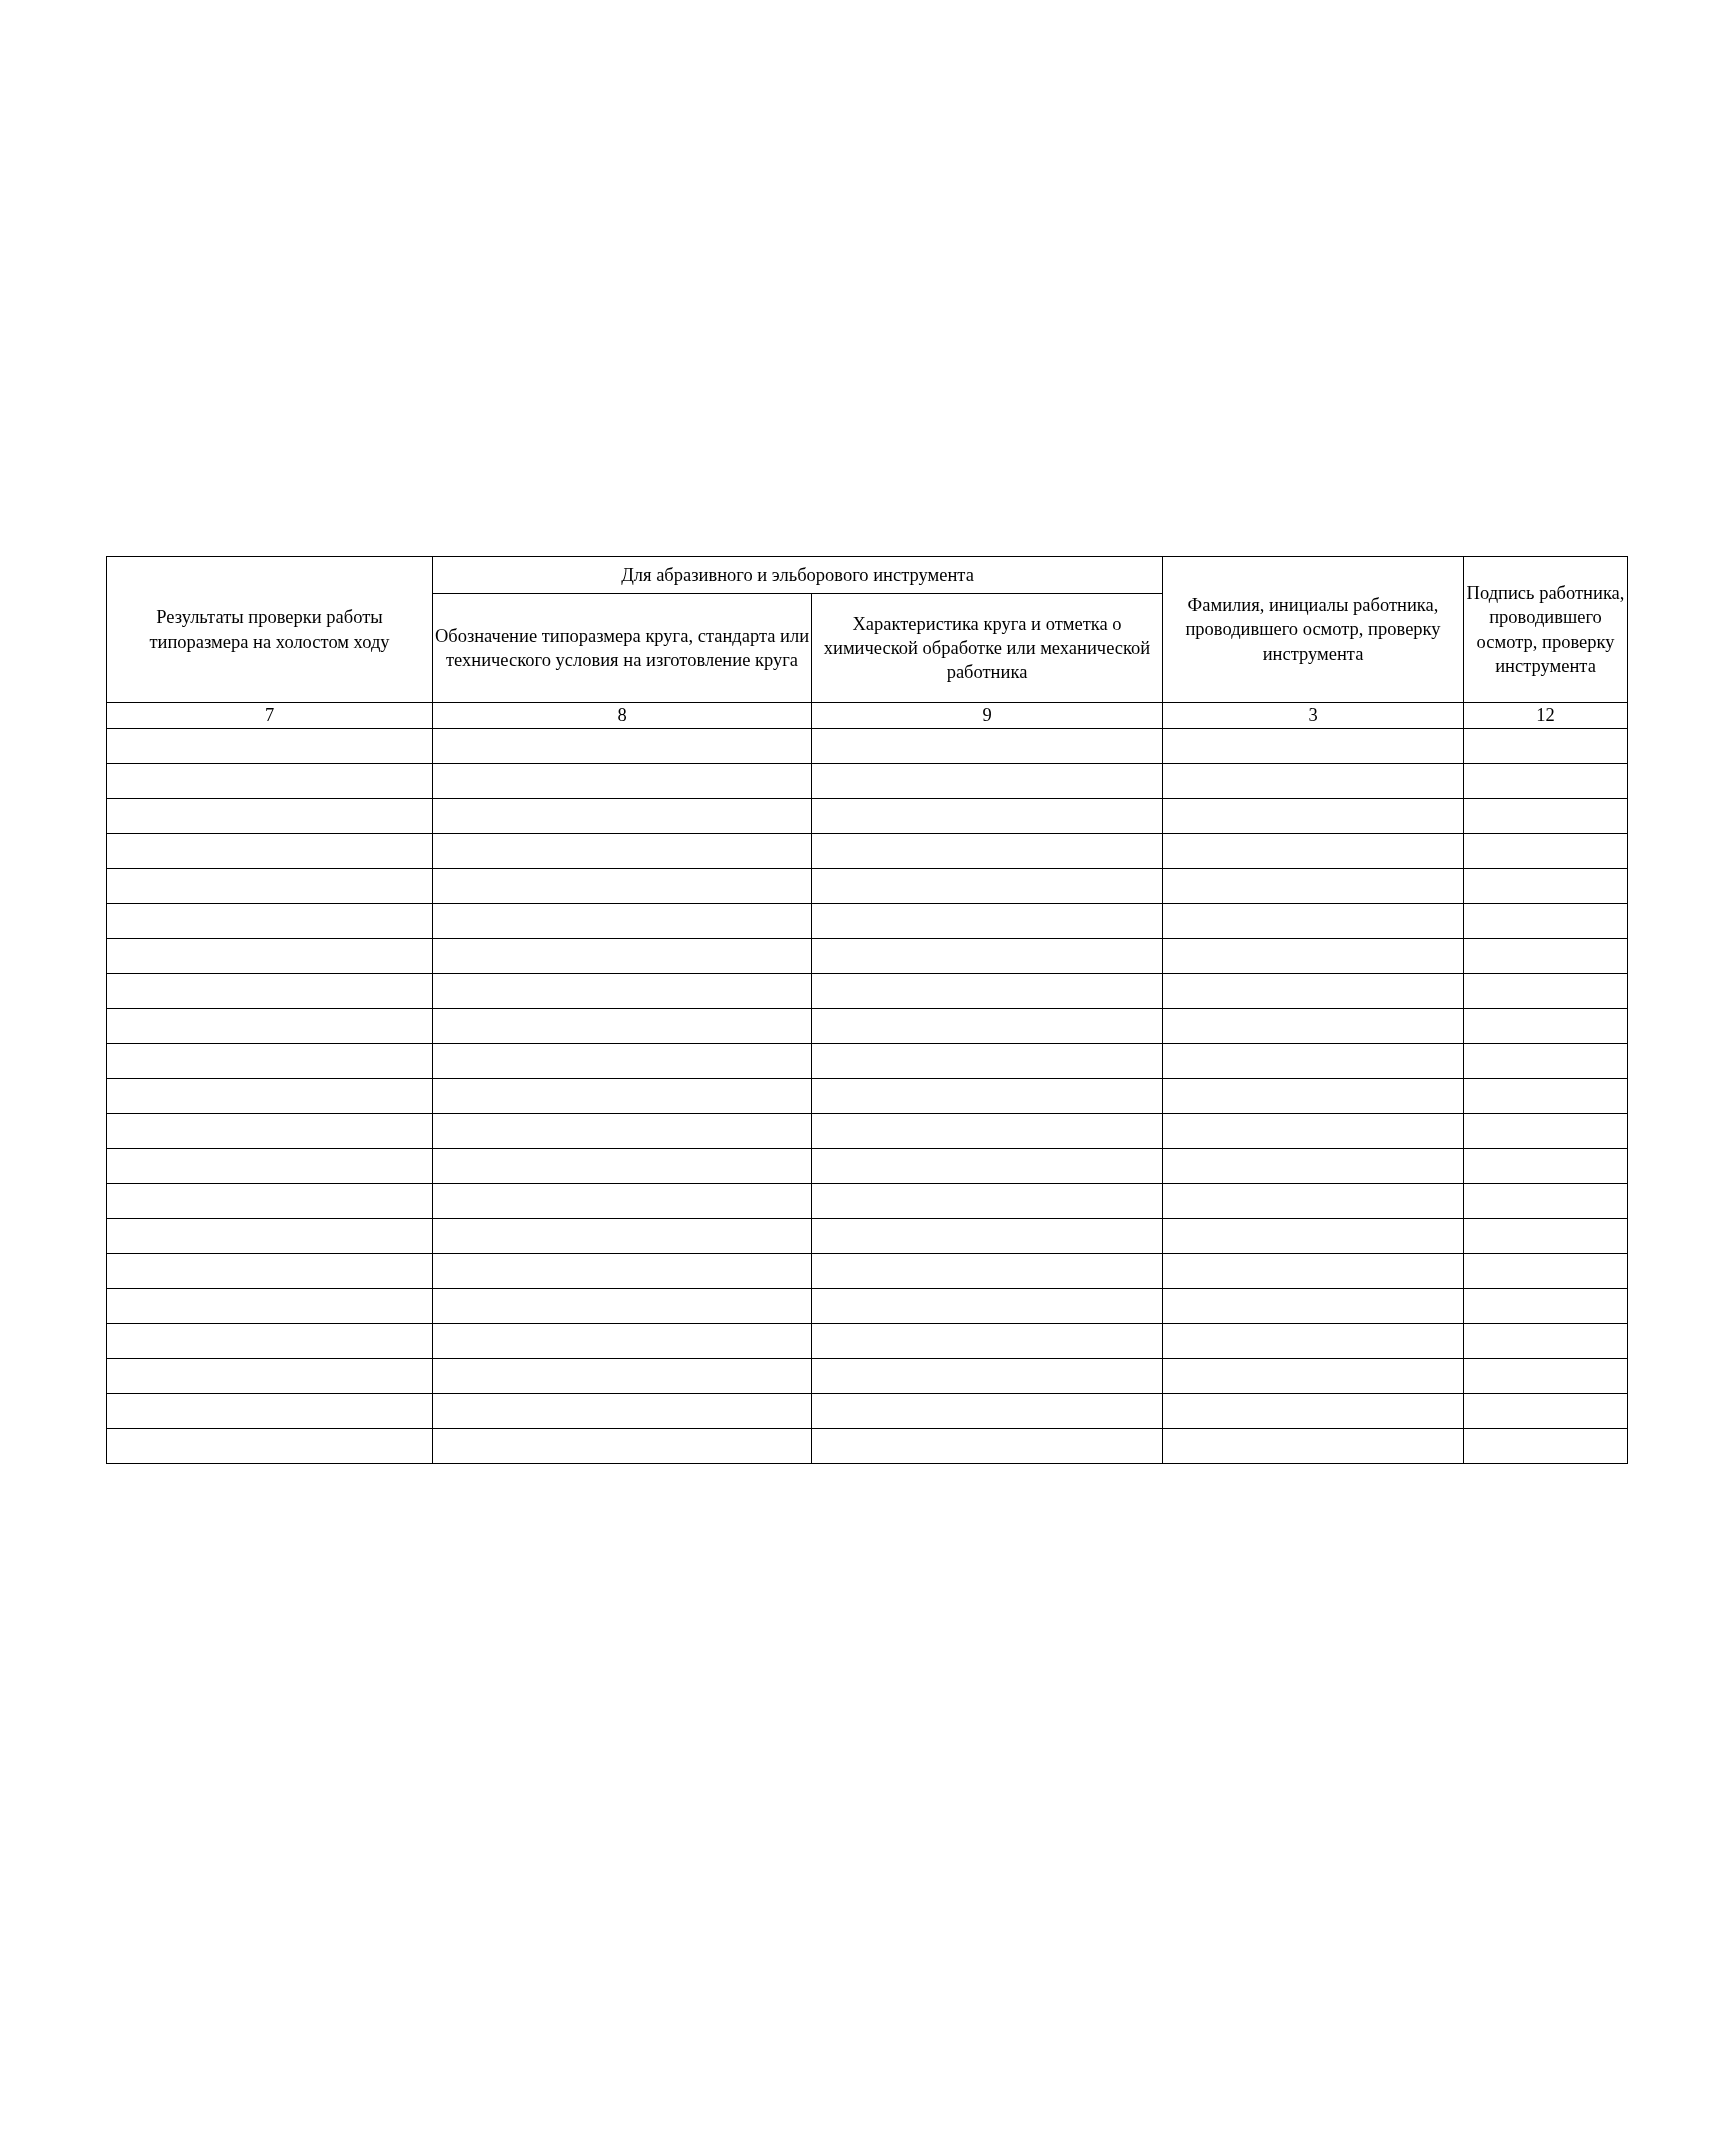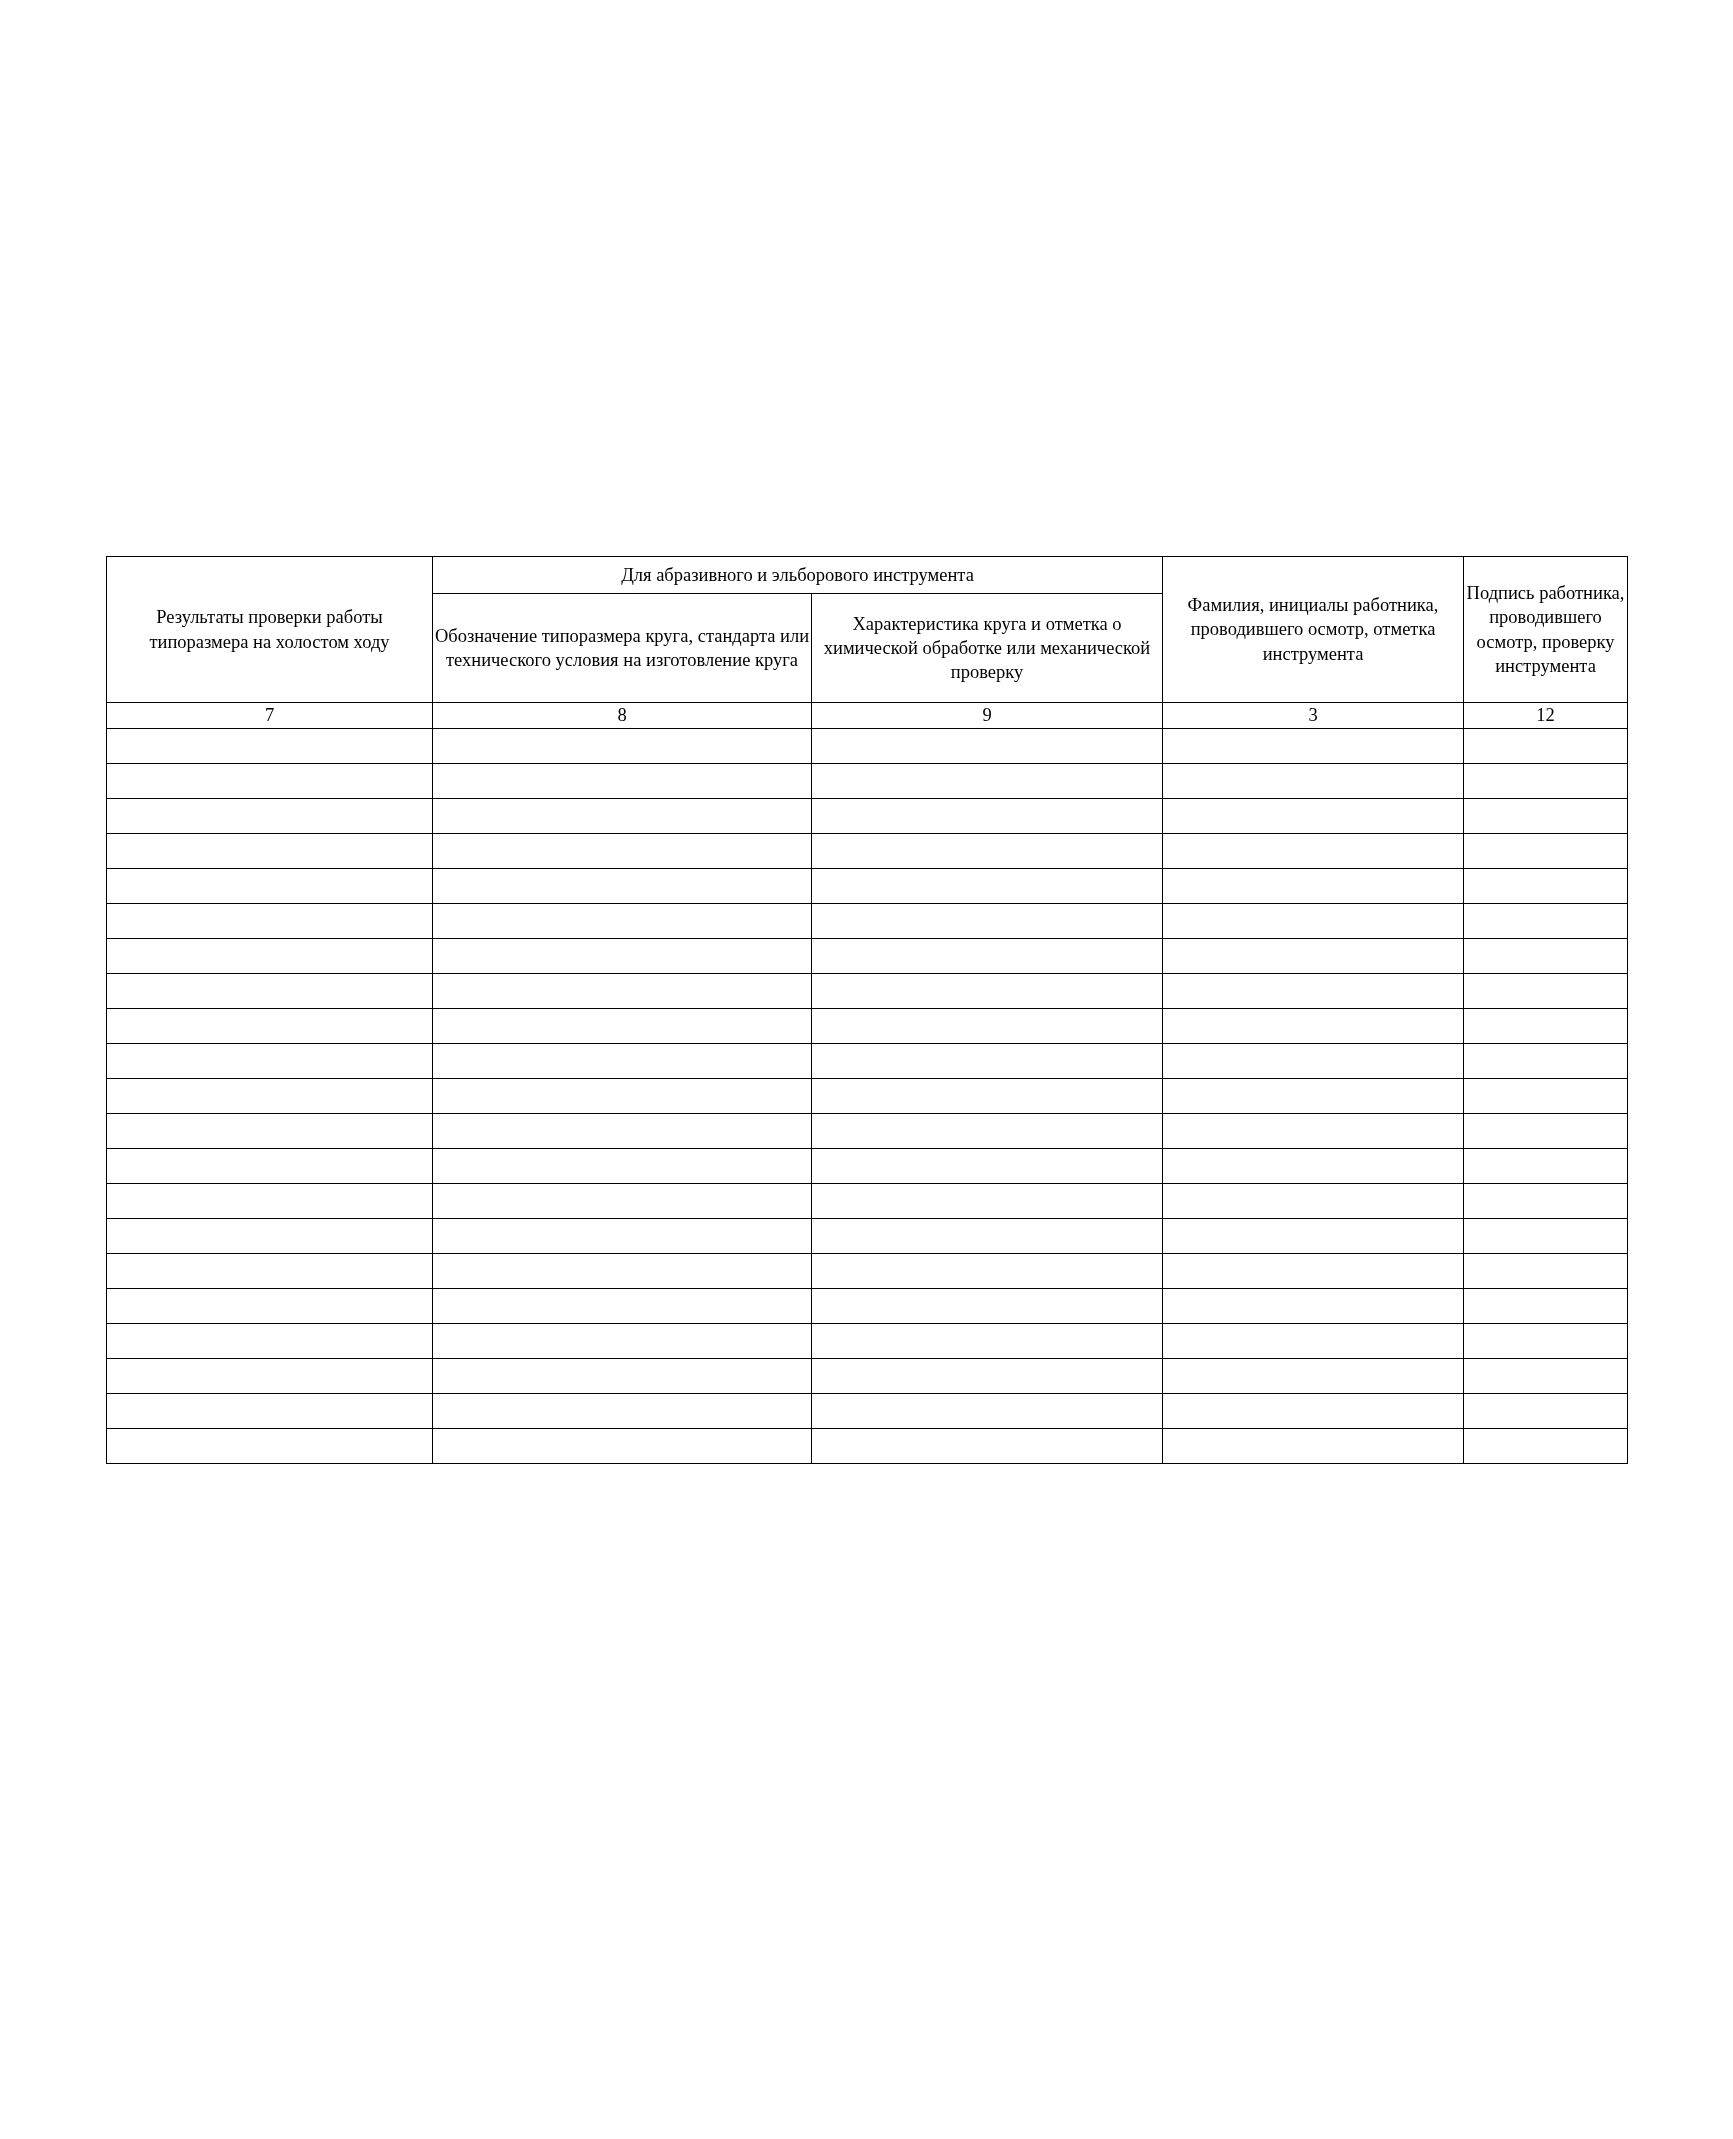--- a/index.html
+++ b/index.html
@@ -79,26 +79,26 @@
         <col class="c7">
         <col class="c8">
         <col class="c9">
         <col class="c10">
         <col class="c11">
       </colgroup>
       <thead>
         <tr>
           <td class="hcell tall" rowspan="2">Результаты проверки работы типоразмера на холостом ходу</td>
           <td class="hcell group" colspan="2">Для абразивного и эльборового инструмента</td>
-          <td class="hcell tall" rowspan="2">Фамилия, инициалы работника, проводившего осмотр, отметка инструмента</td>
+          <td class="hcell tall" rowspan="2">Фамилия, инициалы работника, проводившего осмотр, проверку инструмента</td>
           <td class="hcell tall" rowspan="2">Подпись работника, проводившего осмотр, проверку инструмента</td>
         </tr>
         <tr>
           <td class="hcell sub">Обозначение типоразмера круга, стандарта или технического условия на изготовление круга</td>
-          <td class="hcell sub">Характеристика круга и отметка о химической обработке или механической проверку</td>
+          <td class="hcell sub">Характеристика круга и отметка о химической обработке или механической работника</td>
         </tr>
         <tr class="numrow">
           <td>7</td>
           <td>8</td>
           <td>9</td>
           <td>3</td>
           <td>12</td>
         </tr>
       </thead>
       <tbody id="table-body">

